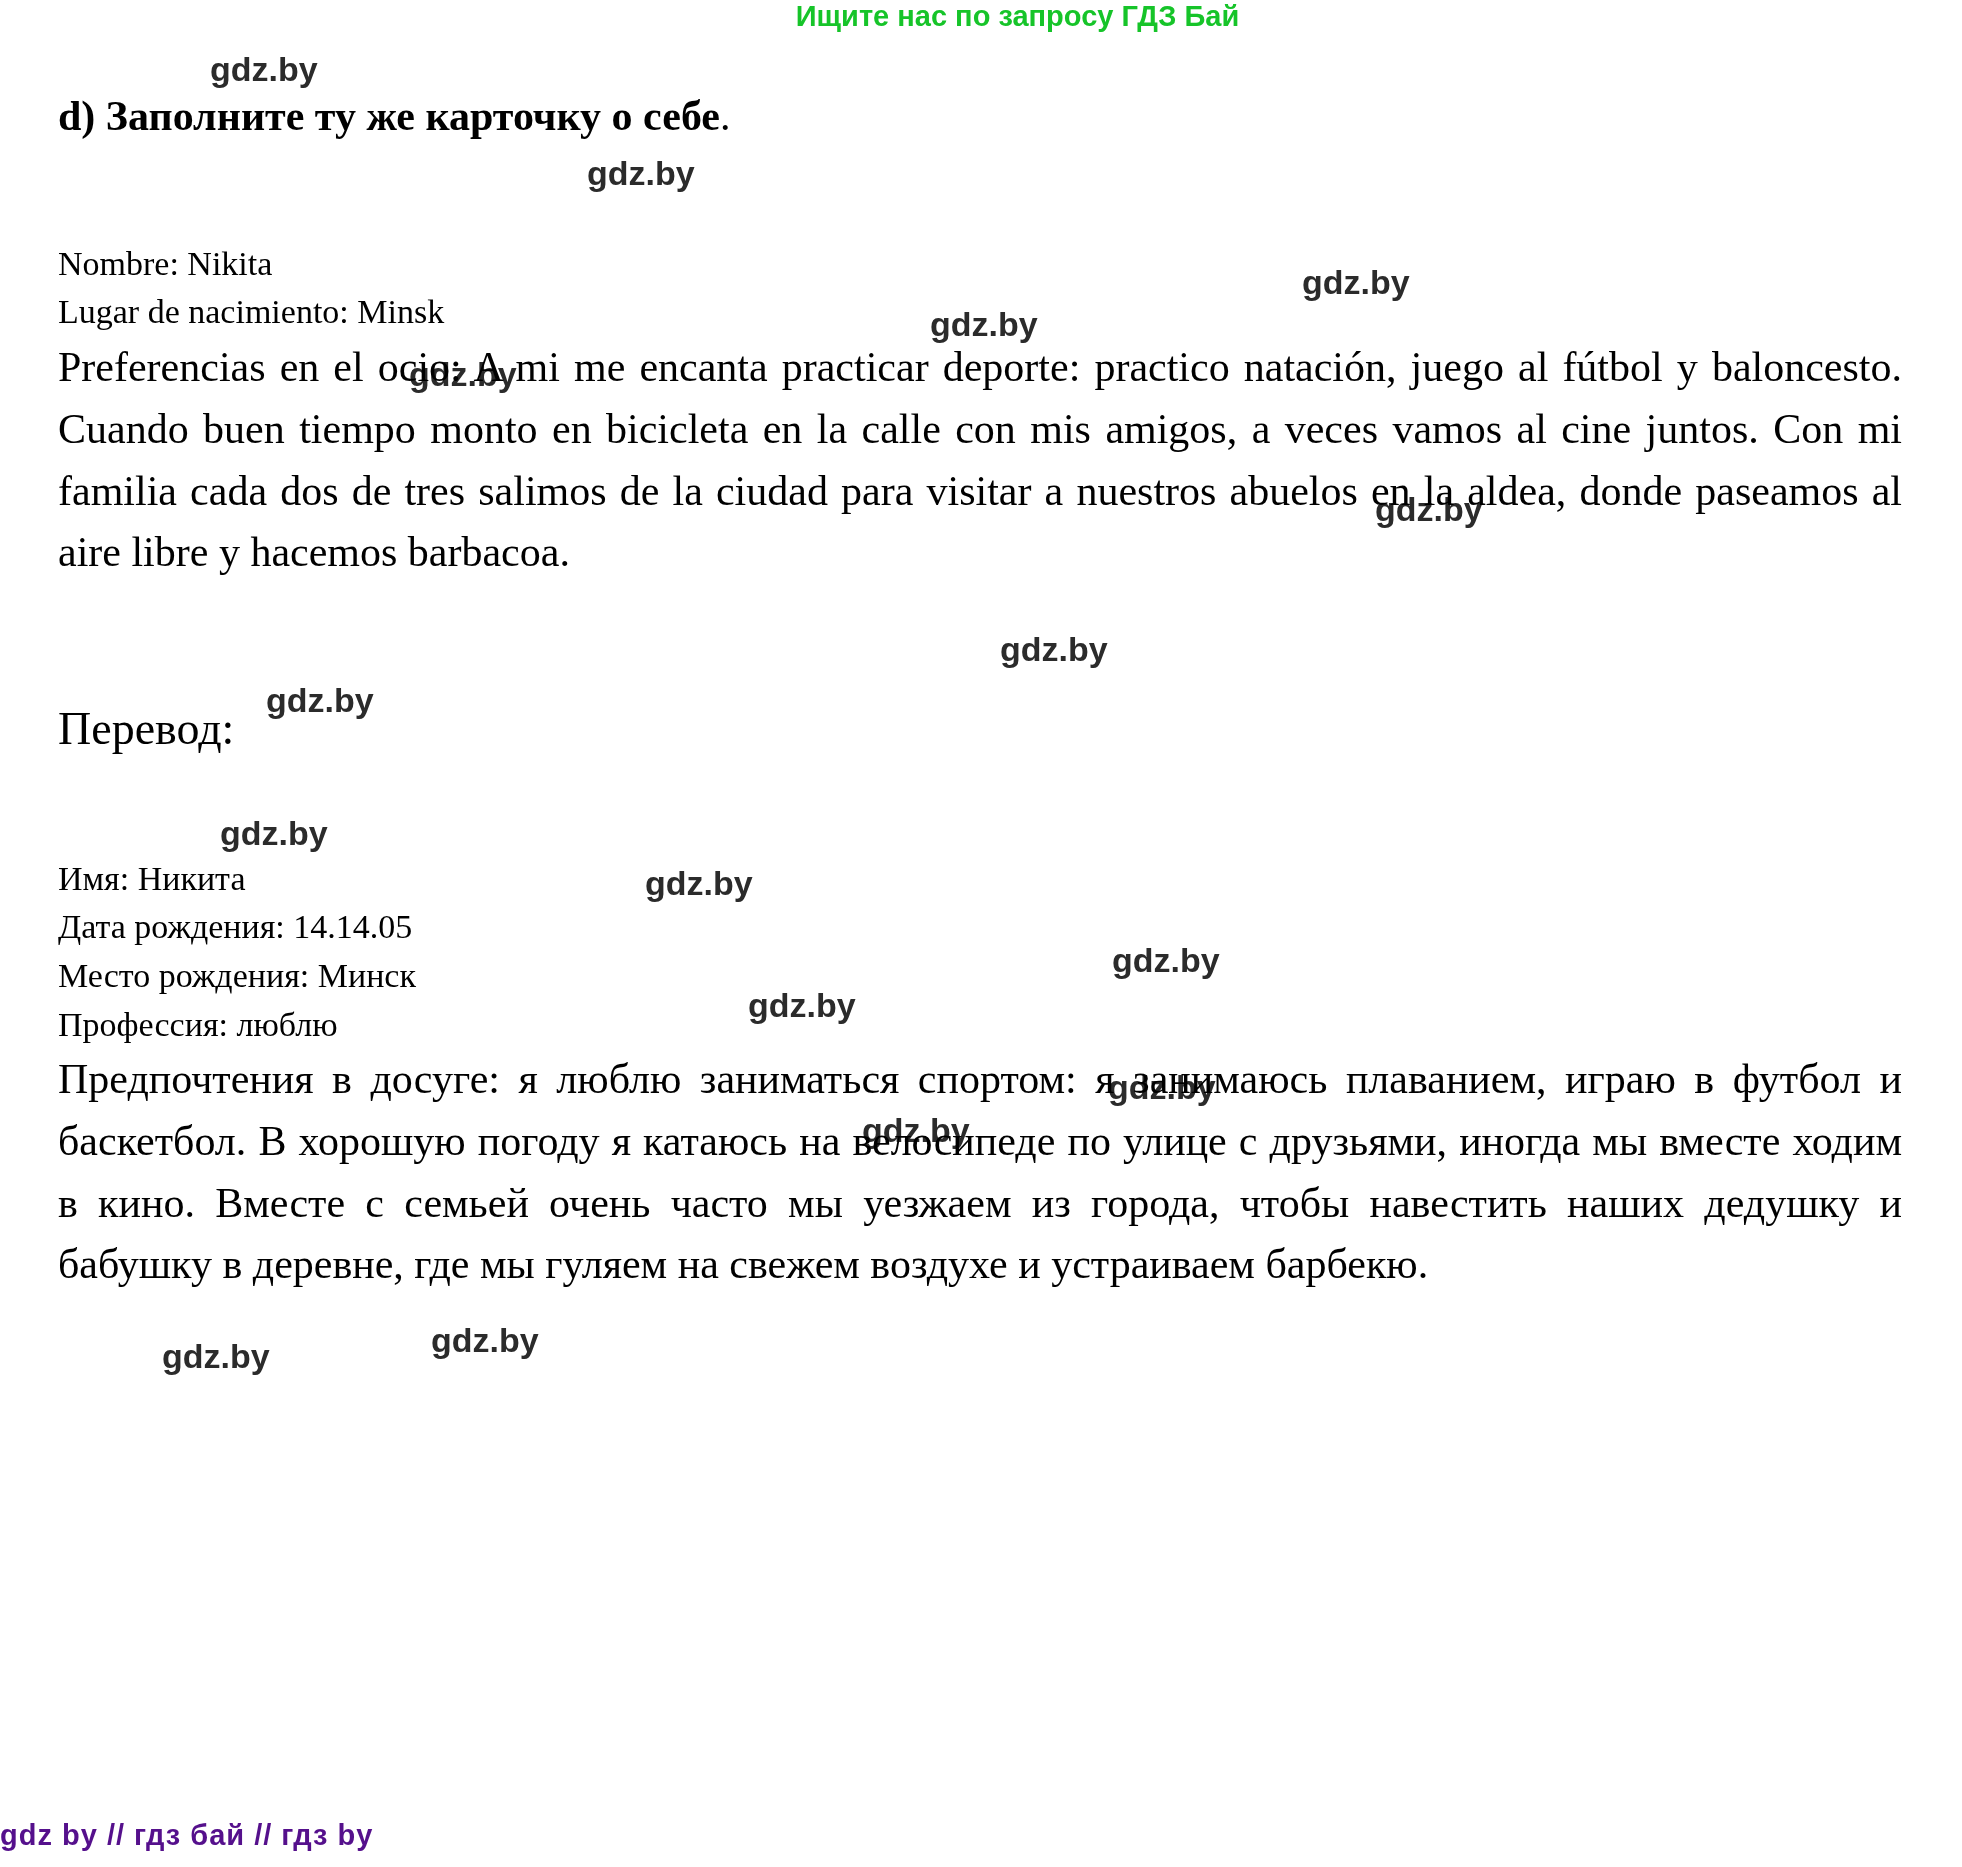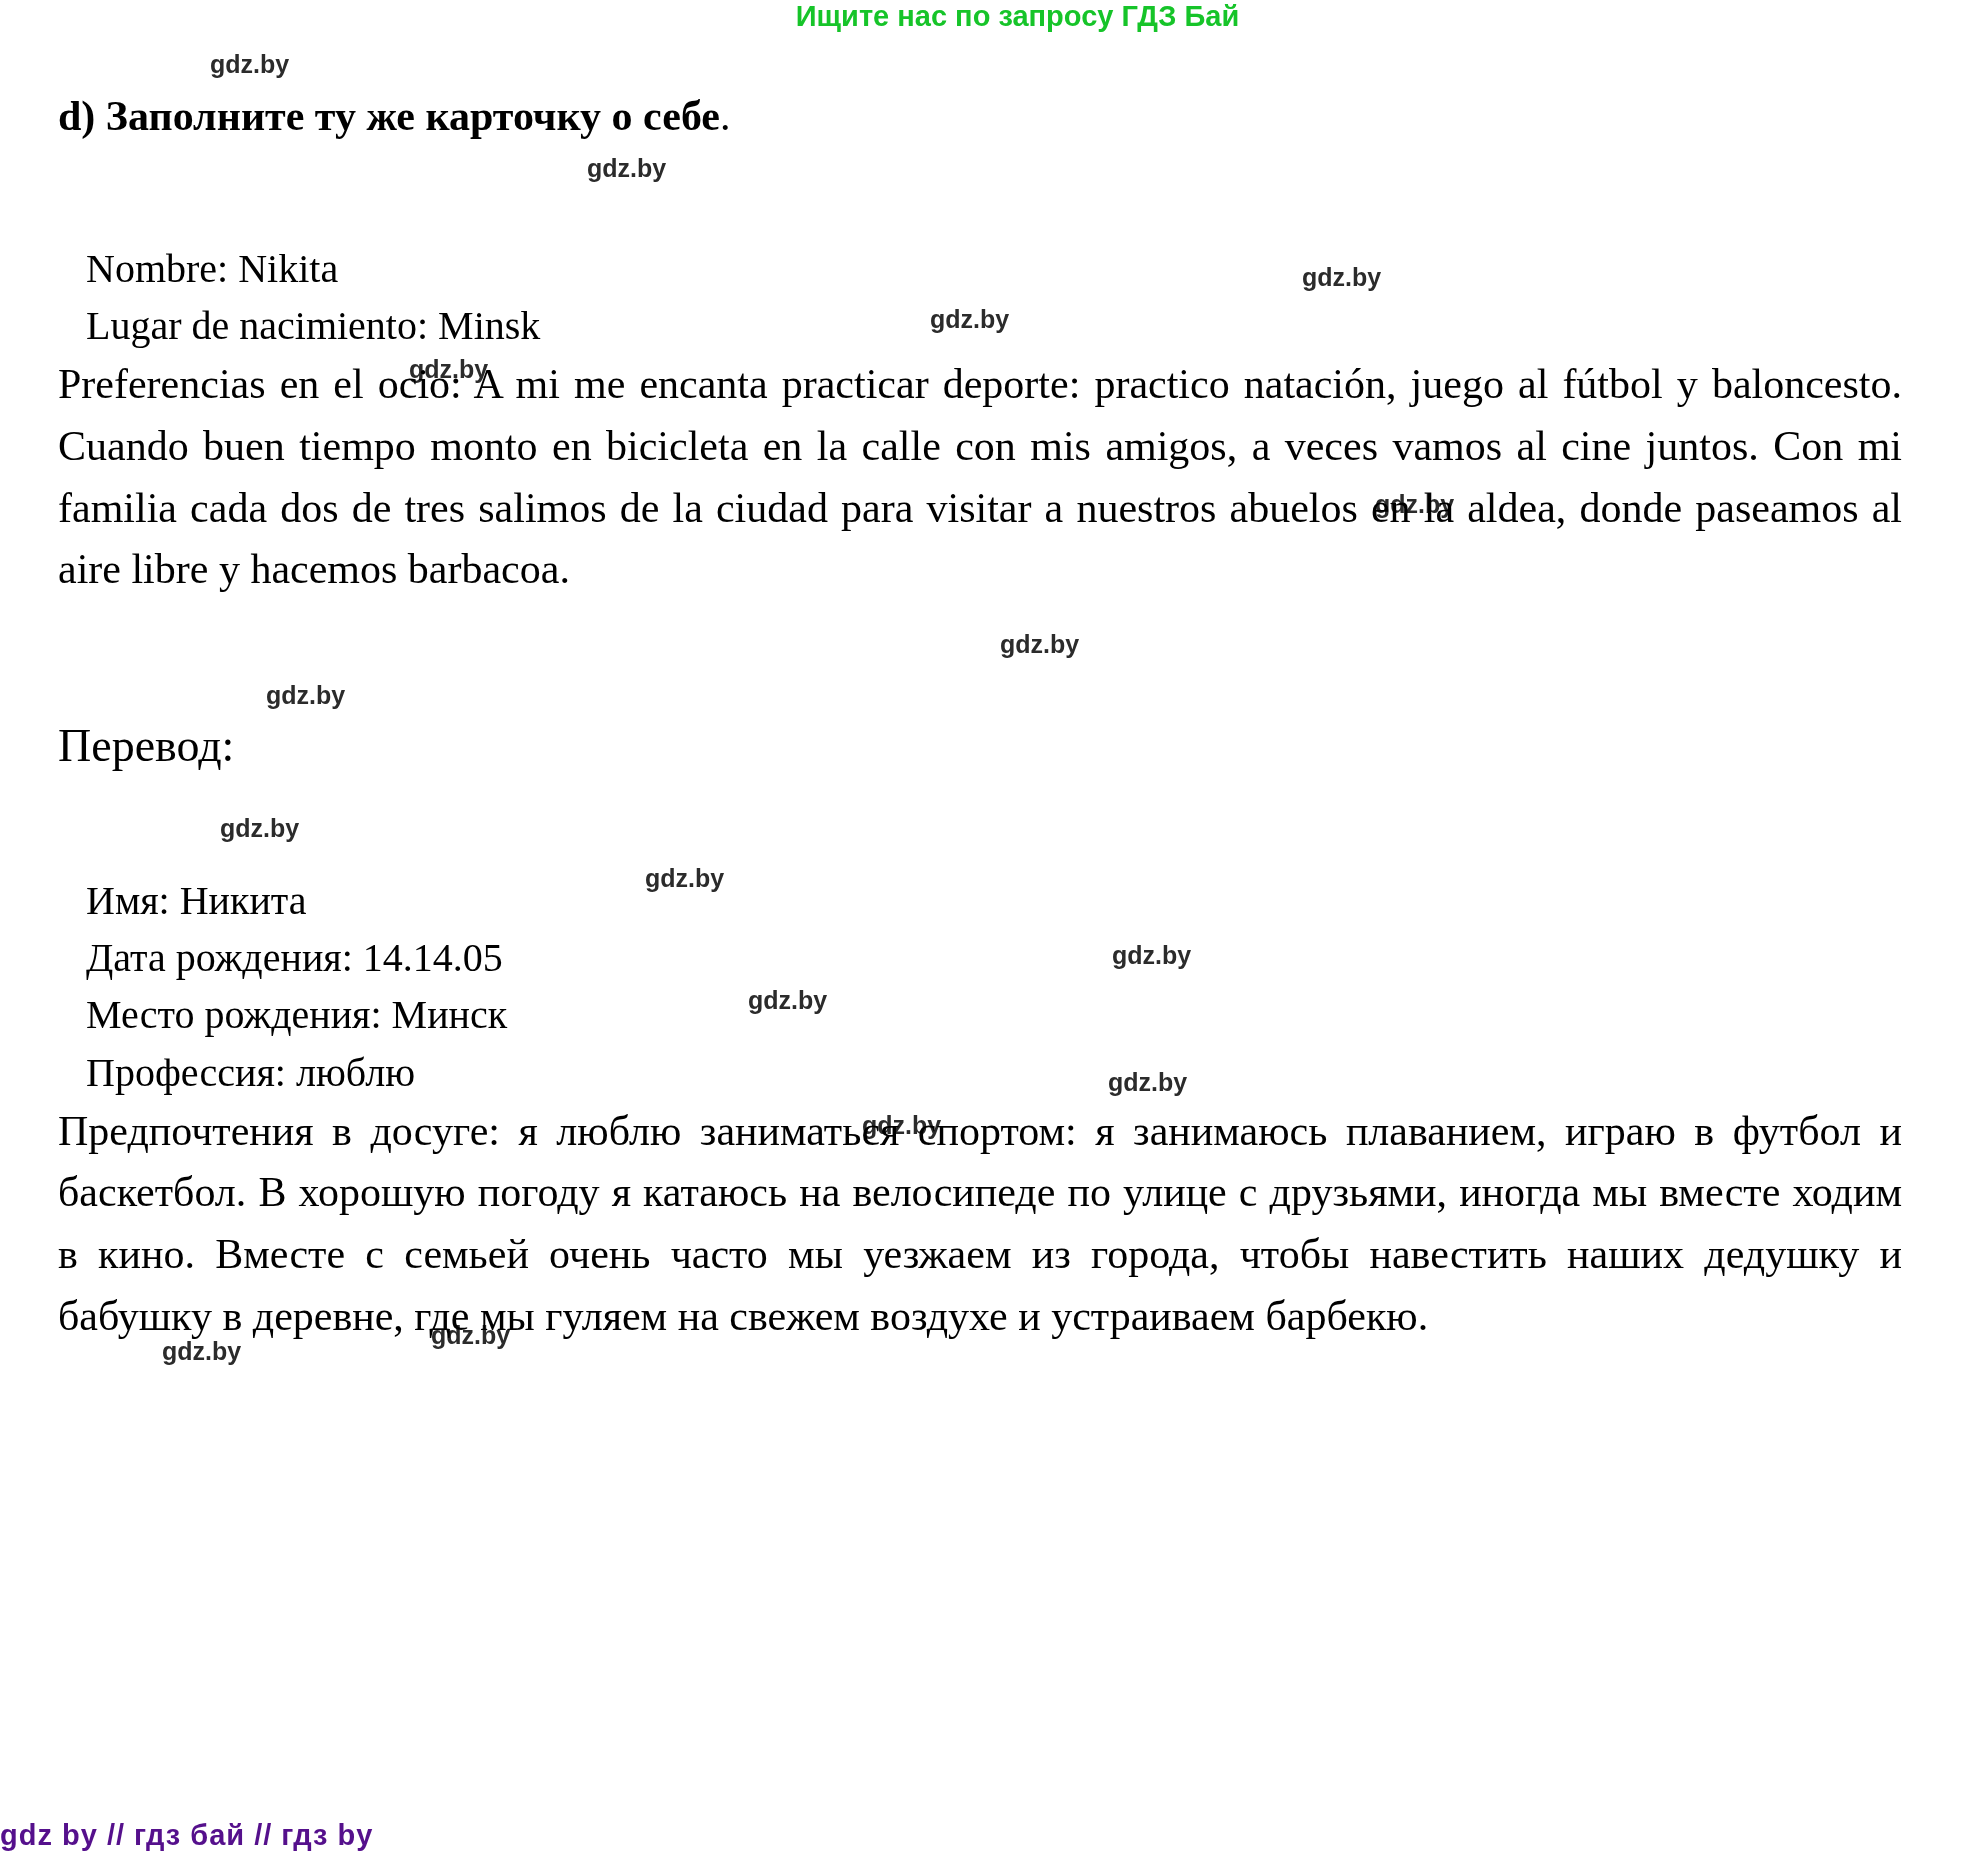--- a/index.html
+++ b/index.html
@@ -49,24 +49,23 @@
     margin: 0 0 7.7px 0;
     padding-left: 0px;
   }
   .task-title .dot {
     font-weight: 400;
   }
   .spacer-md { height: 68px; }
   .spacer-lg { height: 93px; }
 
   .card-line {
-    font-size: 40px;
+    font-size: 34px;
     line-height: 1.43;
     white-space: pre;
-    margin-left: 28px;
   }
 
   .para {
     font-size: 42px;
     line-height: 1.47;
     text-align: justify;
     text-align-last: left;
     margin: 0;
     hyphens: none;
   }
@@ -74,21 +73,21 @@
   .label-line {
     font-size: 46px;
     line-height: 1.43;
     margin-top: 44px;
   }
 
   
   .wm {
     position: absolute;
     font-family: "Liberation Sans", "DejaVu Sans", sans-serif;
-    font-size: 25px;
+    font-size: 34px;
     font-weight: 700;
     color: #2b2b2b;
     white-space: nowrap;
     pointer-events: none;
   }
 
   
   .footer {
     position: absolute;
     bottom: 15.4px;

